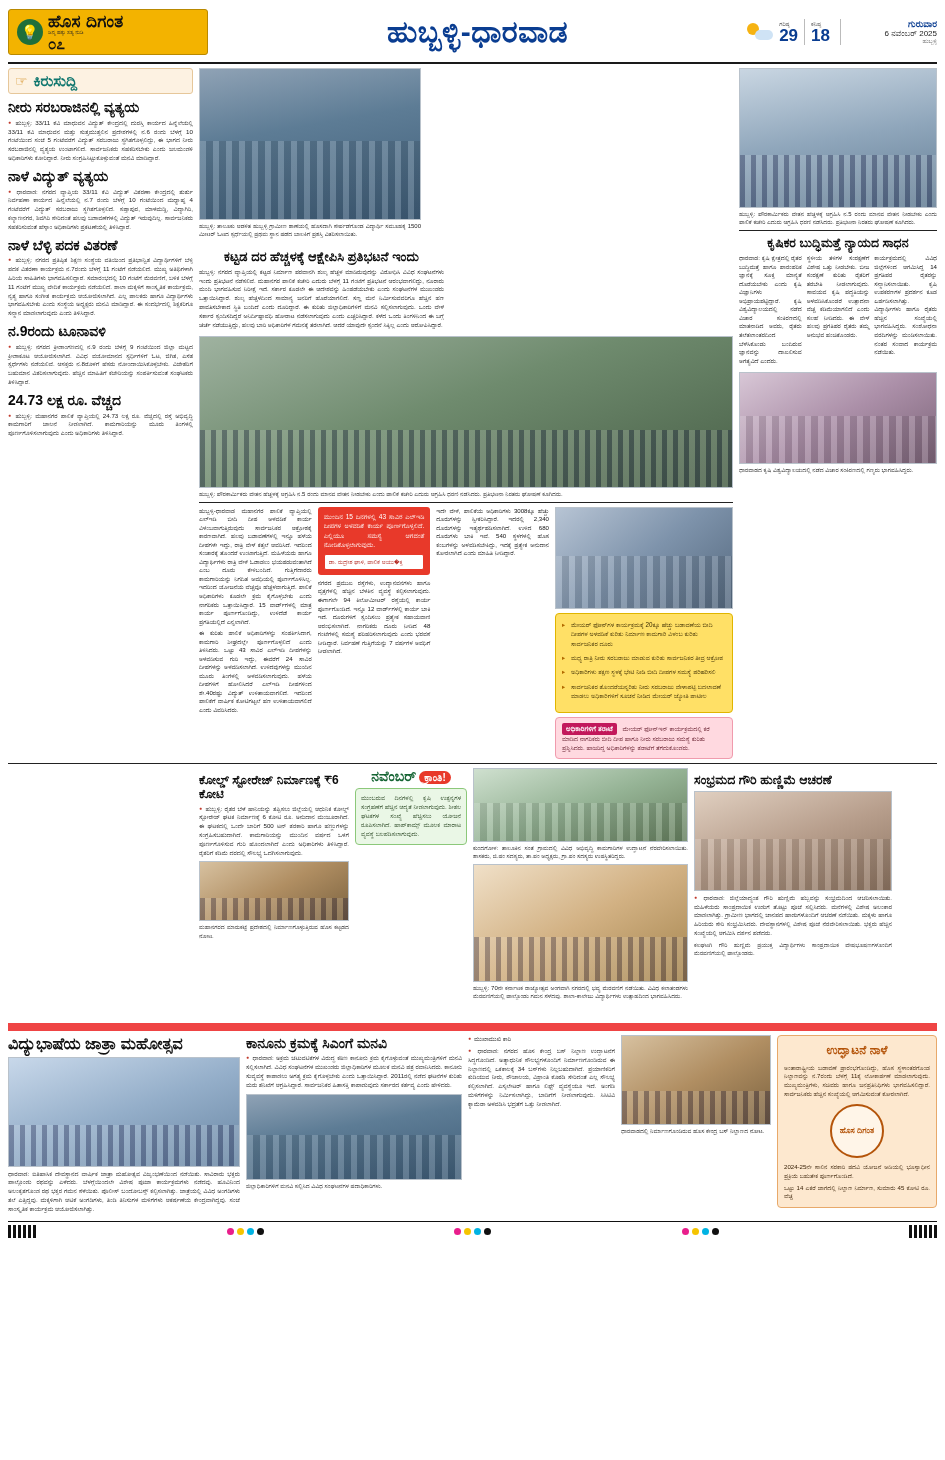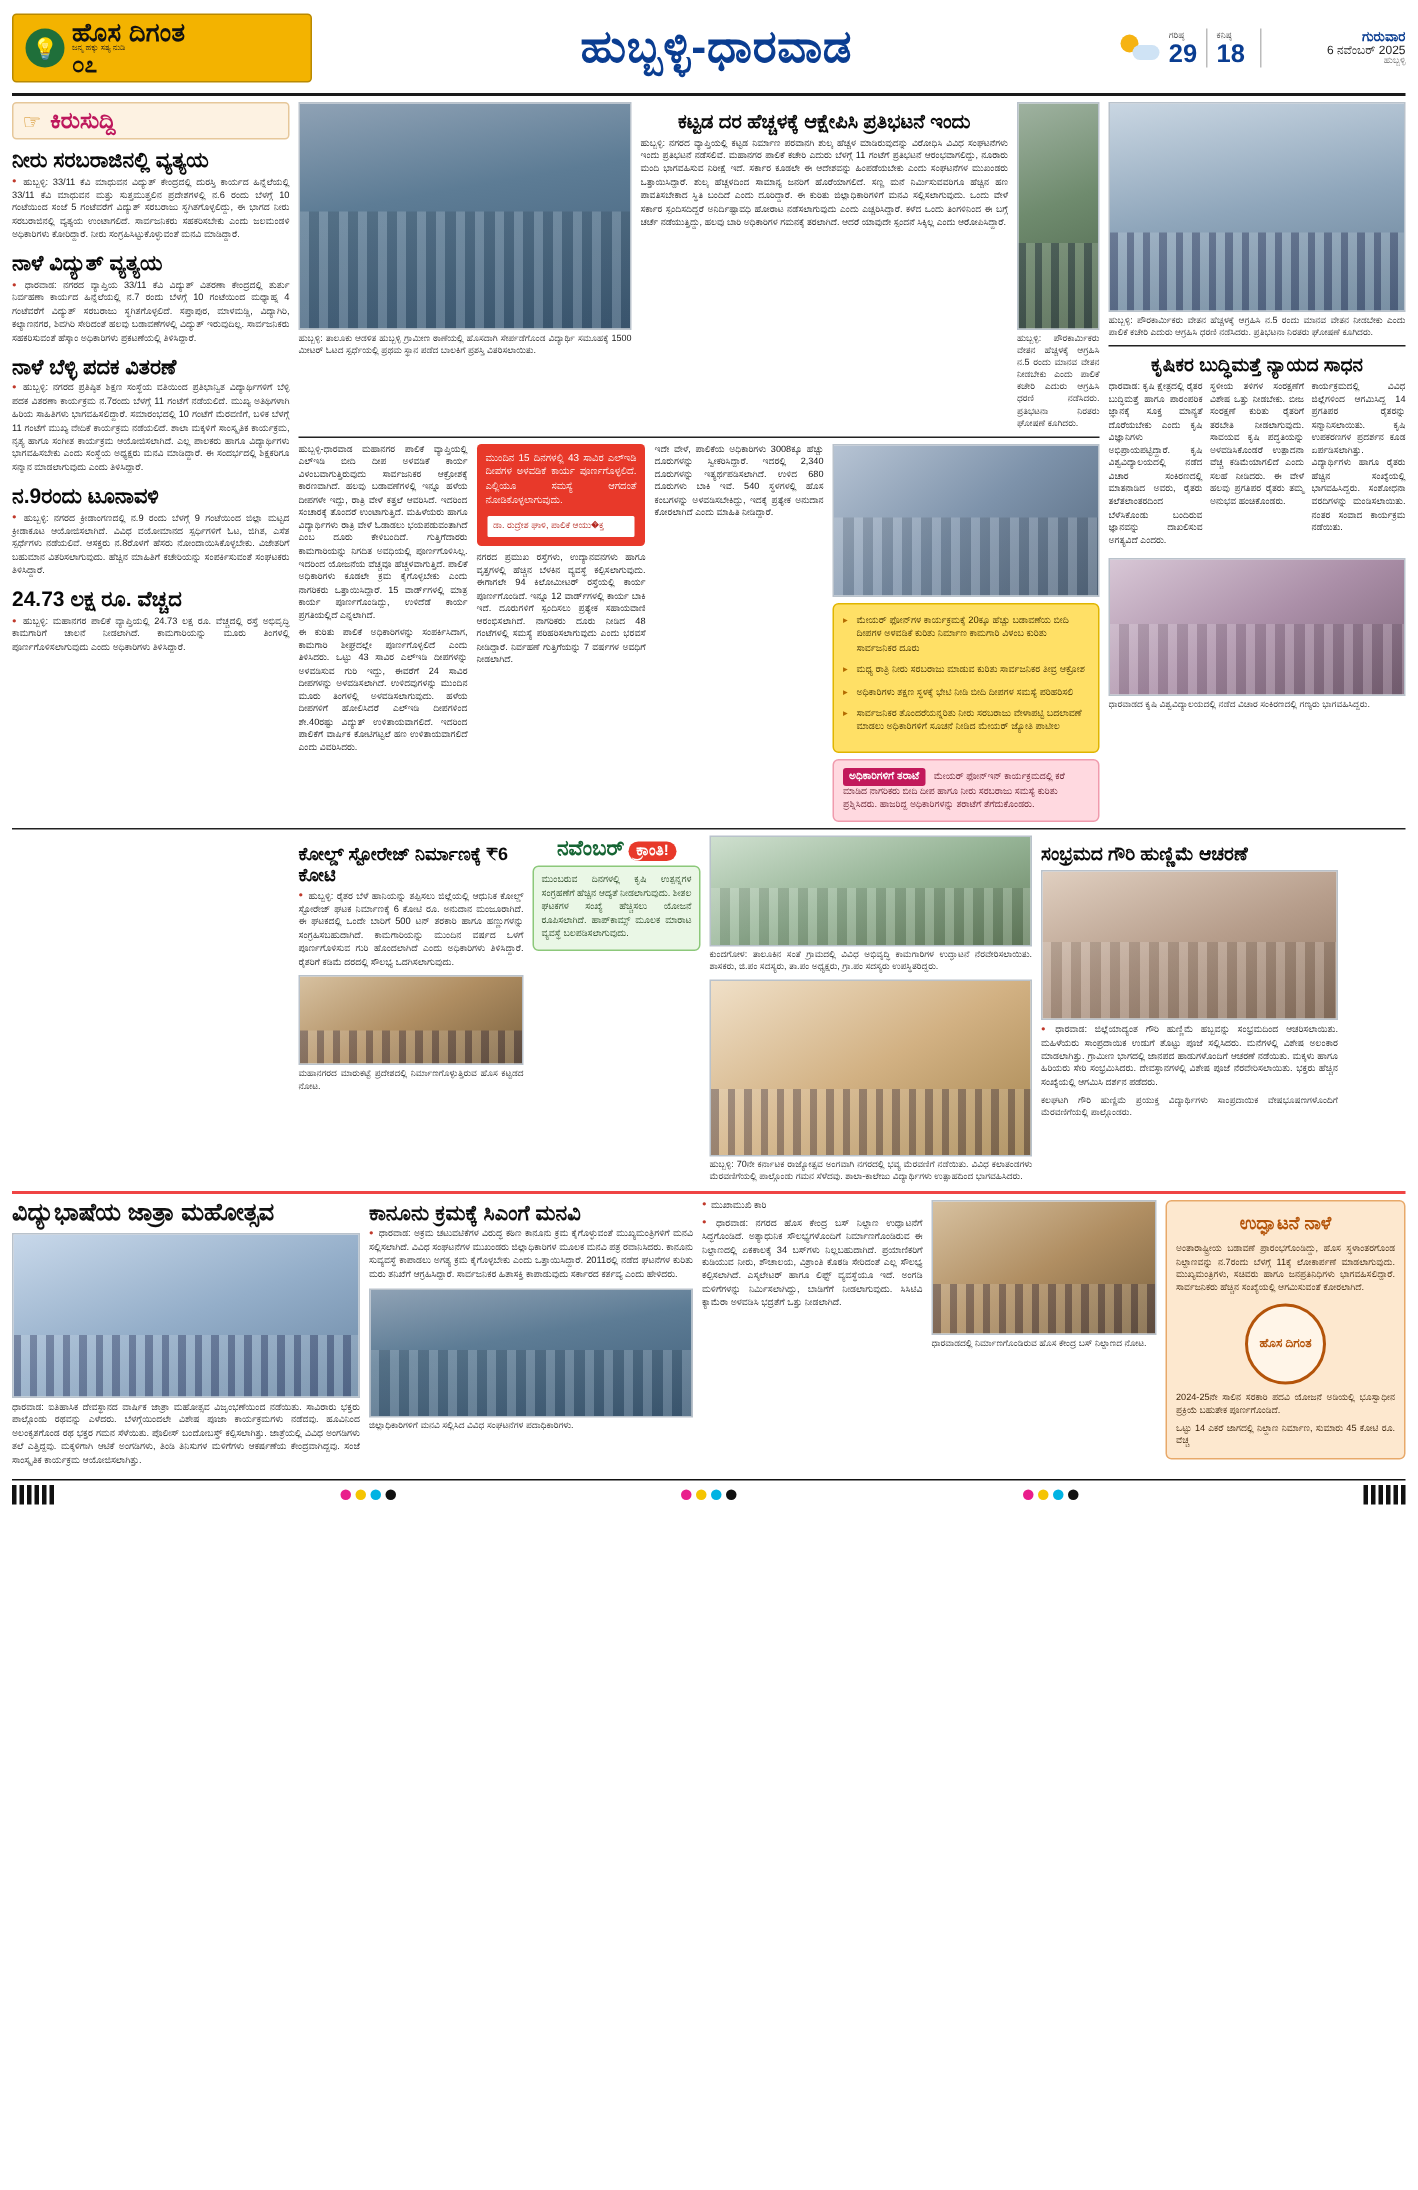--- a/index.html
+++ b/index.html
@@ -56,21 +56,21 @@
   .colD { width:198px; }
 
   .rule { border-top:1px solid #222; margin:4px 0; }
 
   
   .kiru {
     background:#fdf2e2; border:1px solid #e6c79a; border-radius:3px;
     display:flex; align-items:center; gap:6px; padding:3px 6px; margin-bottom:4px;
   }
   .kiru .ic { font-size:14px; color:#d38c1b; }
-  .kiru .tx { font-size:15px; font-weight:bold; color:#be185d; }
+  .kiru .tx { font-size:15px; font-weight:bold; color:#0f766e; }
 
   h2.sec {
     font-size:14px; font-weight:bold; color:#0a0a0a; margin:5px 0 3px; line-height:1.2;
   }
   .bul { font-size:6.2px; line-height:1.42; text-align:justify; color:#1a1a1a; }
   .bul p { margin:0 0 3px; }
   .bul .b::before { content:"\25CF"; color:#c0392b; font-size:5px; margin-right:3px; vertical-align:1px;}
 
   .hl { font-size:6.4px; line-height:1.45; text-align:justify; }
 
@@ -131,21 +131,21 @@
     padding:1px 4px; border-radius:2px; margin-right:4px; }
 
   .greenbox {
     background:#eaf7e6; border:1px solid #8cc87a; border-radius:4px; padding:5px;
     font-size:6.2px; line-height:1.45; color:#1d3b16; text-align:justify;
   }
   .novtag { text-align:center; font-size:14px; font-weight:bold; color:#166534; margin-bottom:3px;}
   .novtag .pill { background:#e8392a; color:#fff; font-size:10px; padding:1px 5px; border-radius:9px; margin-left:3px;}
 
   
-  .bottomwrap { margin-top:5px; border-top:2px solid #ef4444; padding-top:4px; }
+  .bottomwrap { margin-top:23px; border-top:8px solid #ef4444; padding-top:4px; }
   .bgrid { display:flex; gap:6px; }
   .b1 { width:232px; } .b2 { width:216px; } .b3 { flex:1; } .b4 { width:160px; }
   .bighead { font-size:16px; font-weight:bold; color:#111; line-height:1.15; margin-bottom:3px;}
   .bighead.blue { color:#0a3d91; font-size:25px; text-align:center; }
   .orangebox {
     background:#fde8cf; border:1px solid #e8a96a; border-radius:4px; padding:6px;
     font-size:6.1px; line-height:1.45; color:#3a2208; text-align:justify;
   }
   .orangebox h4 { font-size:12px; color:#b4540a; margin:0 0 4px; text-align:center; }
   .seal { width:54px;height:54px;border-radius:50%;border:2px solid #b4540a;margin:5px auto;
@@ -228,21 +228,21 @@
         </div>
 
       <h2 class="sec">24.73 ಲಕ್ಷ ರೂ. ವೆಚ್ಚದ</h2>
       <div class="bul">
           <p class="b">ಹುಬ್ಬಳ್ಳಿ: ಮಹಾನಗರ ಪಾಲಿಕೆ ವ್ಯಾಪ್ತಿಯಲ್ಲಿ 24.73 ಲಕ್ಷ ರೂ. ವೆಚ್ಚದಲ್ಲಿ ರಸ್ತೆ ಅಭಿವೃದ್ಧಿ ಕಾಮಗಾರಿಗೆ ಚಾಲನೆ ನೀಡಲಾಗಿದೆ. ಕಾಮಗಾರಿಯನ್ನು ಮೂರು ತಿಂಗಳಲ್ಲಿ ಪೂರ್ಣಗೊಳಿಸಲಾಗುವುದು ಎಂದು ಅಧಿಕಾರಿಗಳು ತಿಳಿಸಿದ್ದಾರೆ.</p>
         </div>
     </div>
 
     <div class="col colBC">
 
-      <div style="display:flex; gap:6px;">
+      <div style="display:flex; gap:6px;flex-direction:column;">
         <div style="width:222px;">
           <div class="photo ph1" style="height:152px;">
               <div class="figs"></div>
             </div>
           <div class="cap">ಹುಬ್ಬಳ್ಳಿ: ತಾಲೂಕು ಆಡಳಿತ ಹುಬ್ಬಳ್ಳಿ ಗ್ರಾಮೀಣ ಠಾಣೆಯಲ್ಲಿ ಹೊಸದಾಗಿ ಸೇರ್ಪಡೆಗೊಂಡ ವಿದ್ಯಾರ್ಥಿ ಸಮೂಹಕ್ಕೆ 1500 ಮೀಟರ್ ಓಟದ ಸ್ಪರ್ಧೆಯಲ್ಲಿ ಪ್ರಥಮ ಸ್ಥಾನ ಪಡೆದ ಬಾಲಕಿಗೆ ಪ್ರಶಸ್ತಿ ವಿತರಿಸಲಾಯಿತು.</div>
         </div>
         <div style="width:245px;">
           <h2 class="sec" style="font-size:13px; text-align:center;">ಕಟ್ಟಡ ದರ ಹೆಚ್ಚಳಕ್ಕೆ ಆಕ್ಷೇಪಿಸಿ ಪ್ರತಿಭಟನೆ ಇಂದು</h2>
           <div class="hl" style="font-size:6.1px;">ಹುಬ್ಬಳ್ಳಿ: ನಗರದ ವ್ಯಾಪ್ತಿಯಲ್ಲಿ ಕಟ್ಟಡ ನಿರ್ಮಾಣ ಪರವಾನಗಿ ಶುಲ್ಕ ಹೆಚ್ಚಳ ಮಾಡಿರುವುದನ್ನು ವಿರೋಧಿಸಿ ವಿವಿಧ ಸಂಘಟನೆಗಳು ಇಂದು ಪ್ರತಿಭಟನೆ ನಡೆಸಲಿವೆ. ಮಹಾನಗರ ಪಾಲಿಕೆ ಕಚೇರಿ ಎದುರು ಬೆಳಗ್ಗೆ 11 ಗಂಟೆಗೆ ಪ್ರತಿಭಟನೆ ಆರಂಭವಾಗಲಿದ್ದು, ನೂರಾರು ಮಂದಿ ಭಾಗವಹಿಸುವ ನಿರೀಕ್ಷೆ ಇದೆ. ಸರ್ಕಾರ ಕೂಡಲೇ ಈ ಆದೇಶವನ್ನು ಹಿಂಪಡೆಯಬೇಕು ಎಂದು ಸಂಘಟನೆಗಳ ಮುಖಂಡರು ಒತ್ತಾಯಿಸಿದ್ದಾರೆ. ಶುಲ್ಕ ಹೆಚ್ಚಳದಿಂದ ಸಾಮಾನ್ಯ ಜನರಿಗೆ ಹೊರೆಯಾಗಲಿದೆ. ಸಣ್ಣ ಮನೆ ನಿರ್ಮಿಸುವವರಿಗೂ ಹೆಚ್ಚಿನ ಹಣ ಪಾವತಿಸಬೇಕಾದ ಸ್ಥಿತಿ ಬಂದಿದೆ ಎಂದು ದೂರಿದ್ದಾರೆ. ಈ ಕುರಿತು ಜಿಲ್ಲಾಧಿಕಾರಿಗಳಿಗೆ ಮನವಿ ಸಲ್ಲಿಸಲಾಗುವುದು. ಒಂದು ವೇಳೆ ಸರ್ಕಾರ ಸ್ಪಂದಿಸದಿದ್ದರೆ ಅನಿರ್ದಿಷ್ಟಾವಧಿ ಹೋರಾಟ ನಡೆಸಲಾಗುವುದು ಎಂದು ಎಚ್ಚರಿಸಿದ್ದಾರೆ. ಕಳೆದ ಒಂದು ತಿಂಗಳಿನಿಂದ ಈ ಬಗ್ಗೆ ಚರ್ಚೆ ನಡೆಯುತ್ತಿದ್ದು, ಹಲವು ಬಾರಿ ಅಧಿಕಾರಿಗಳ ಗಮನಕ್ಕೆ ತರಲಾಗಿದೆ. ಆದರೆ ಯಾವುದೇ ಸ್ಪಂದನೆ ಸಿಕ್ಕಿಲ್ಲ ಎಂದು ಆರೋಪಿಸಿದ್ದಾರೆ.</div>
         </div>

